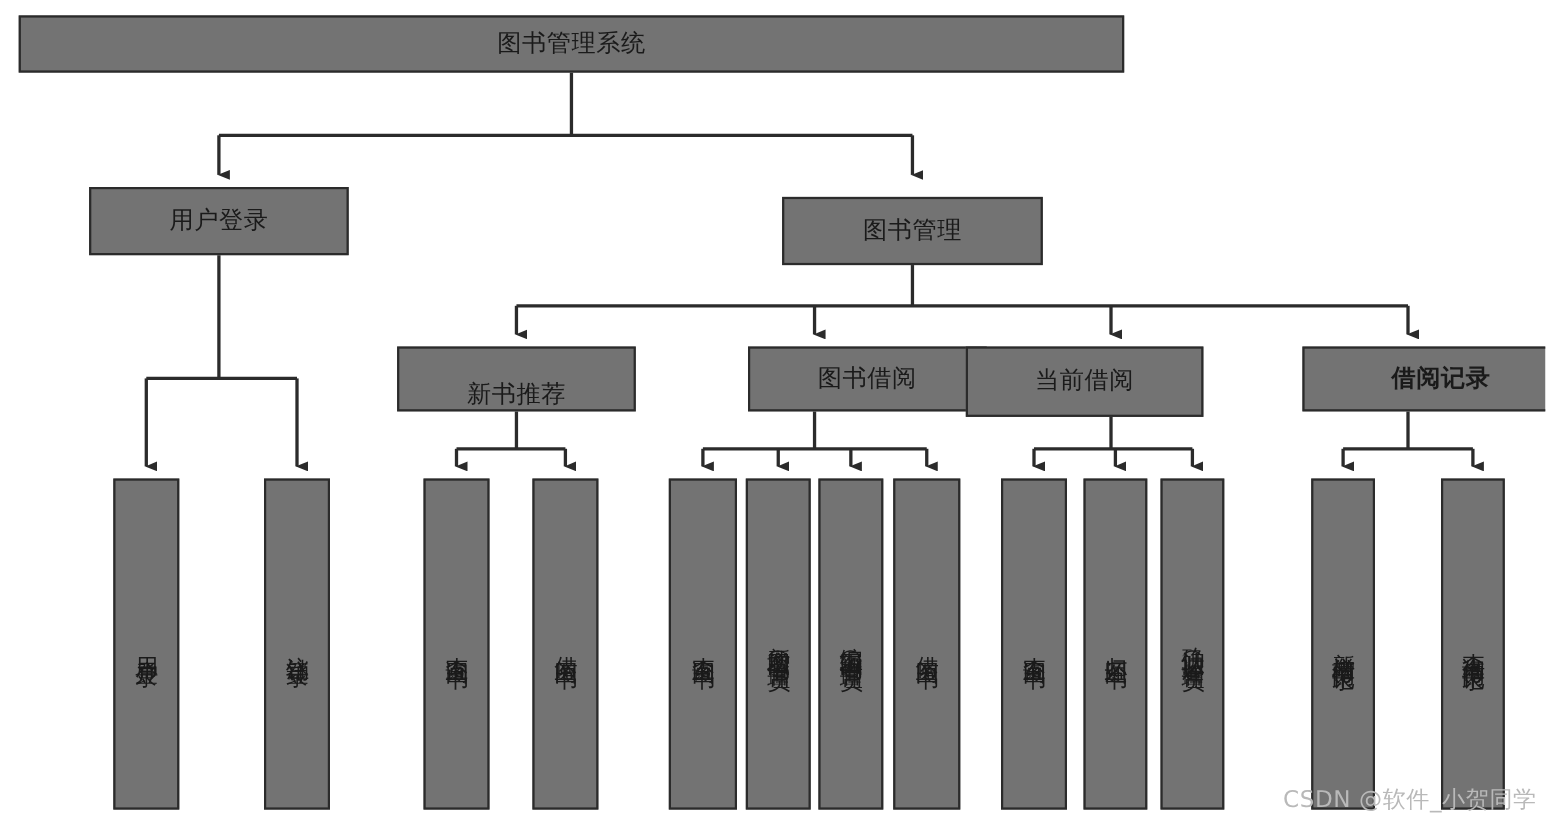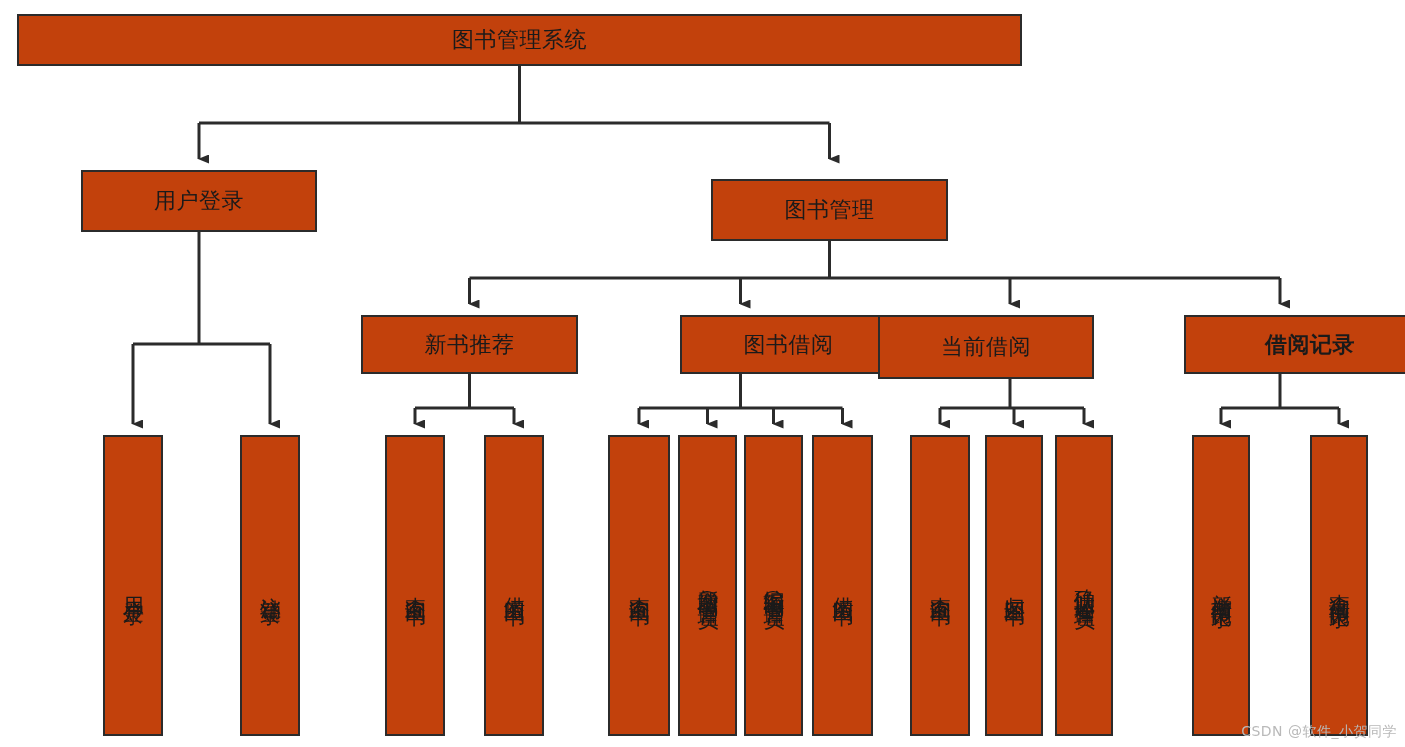--- a/index.html
+++ b/index.html
@@ -21,21 +21,21 @@
   #diagram-svg {
     position: absolute;
     left: 0;
     top: 0;
     width: 1405px;
     height: 747px;
   }
   .node {
     position: absolute;
     box-sizing: border-box;
-    background: #c2410c;
+    background: #737373;
     border: 2.5px solid #2b2b2b;
     display: flex;
     align-items: center;
     justify-content: center;
     color: #1a1a1a;
   }
   .node .node-label {
     display: block;
     text-align: center;
     line-height: 1.18;
@@ -54,21 +54,21 @@
     text-orientation: upright;
     font-size: 21px;
     letter-spacing: 3px;
     line-height: 1;
     white-space: nowrap;
   }
   #watermark {
     position: absolute;
     right: 8px;
     bottom: 6px;
-    font-size: 14px;
+    font-size: 21px;
     color: #b9b9b9;
     letter-spacing: 0.5px;
     white-space: nowrap;
     pointer-events: none;
   }
 </style>
 </head>
 <body>
 
 <div id="diagram-root">
@@ -121,21 +121,21 @@
   </div>
 
   <div class="node node-horizontal" style="left: 81px; top: 170px; width: 236px; height: 62px;">
     <span class="node-label">用户登录</span>
   </div>
 
   <div class="node node-horizontal" style="left: 711px; top: 179px; width: 237px; height: 62px;">
     <span class="node-label">图书管理</span>
   </div>
 
-  <div class="node node-horizontal" style="left: 361px; top: 315px; width: 217px; height: 59px;">
+  <div class="node node-horizontal" style="left: 361px; top: 315px; width: 217px; height: 59px; align-items: flex-end;">
     <span class="node-label">新书推荐</span>
   </div>
 
   <div class="node node-horizontal" style="left: 632px; top: 315px; width: 217px; height: 59px; margin-left: 48px;">
     <span class="node-label">图书借阅</span>
   </div>
 
   <div class="node node-horizontal" style="left: 878px; top: 315px; width: 216px; height: 64px; justify-content: center;">
     <span class="node-label">当前借阅</span>
   </div>

